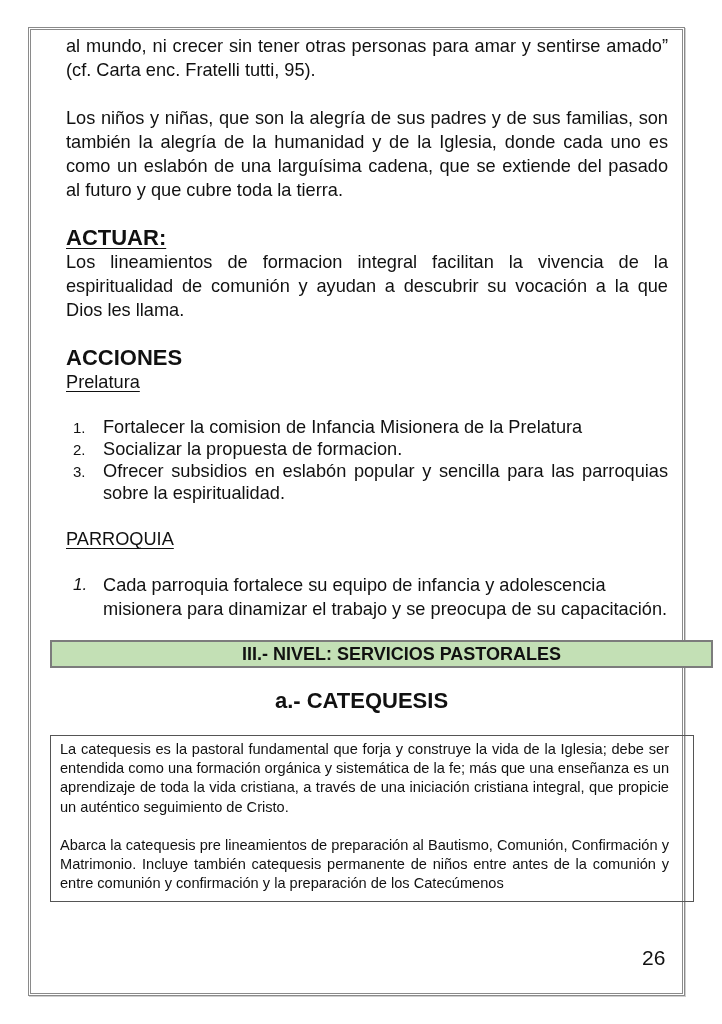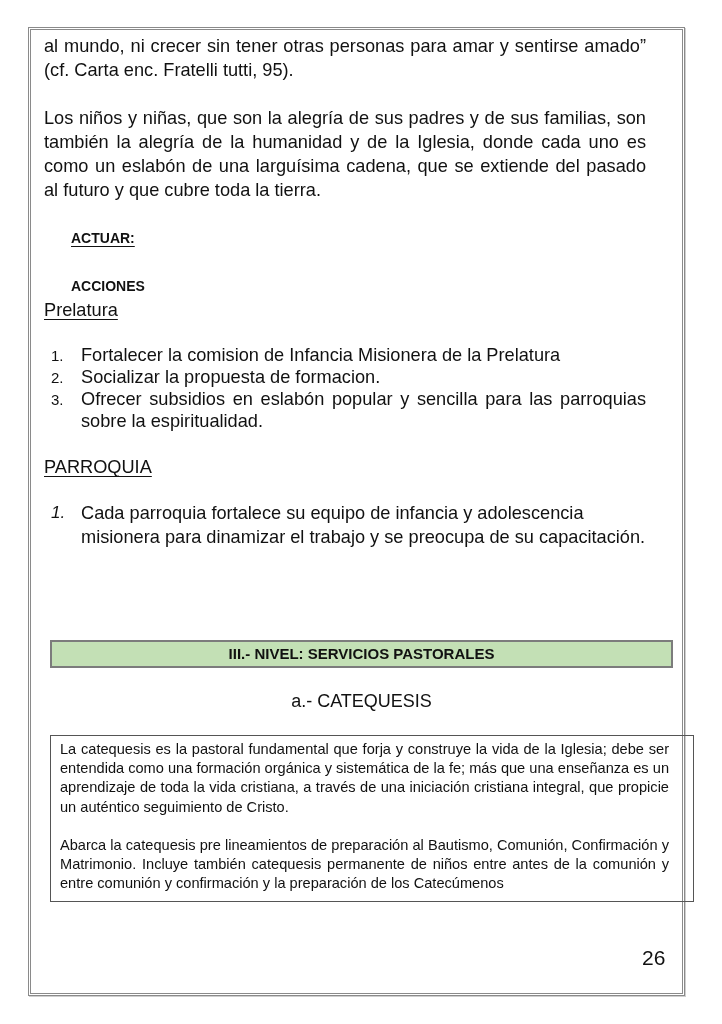--- a/index.html
+++ b/index.html
@@ -2,40 +2,40 @@
 <html><head>
 <meta charset="utf-8">
 <style>
   html, body { margin: 0; padding: 0; background: #ffffff; }
   body { width: 722px; height: 1024px; position: relative; overflow: hidden;
          font-family: "Liberation Sans", sans-serif; color: #111; }
   .page-border {
     position: absolute; left: 28px; top: 27px; width: 651px; height: 963px;
     border: 3px double #8a8a8a; box-shadow: 1px 1px 0 #cfcfcf;
   }
-  .content { position: absolute; left: 44px; top: 34px; width: 602px; }
+  .content { position: absolute; left: 66px; top: 34px; width: 602px; }
   p { margin: 0; font-size: 18.2px; line-height: 24px; }
   .just { text-align: justify; text-align-last: left; }
   .spacer { height: 24px; }
-  .heading-bold { font-weight: bold; font-size: 14px; line-height: 24px; margin-left: 27px; }
+  .heading-bold { font-weight: bold; font-size: 22px; line-height: 24px; }
   .underline { text-decoration: underline; text-decoration-thickness: 1px; text-underline-offset: 3px; }
   .italic { }
   ol.plist { list-style: none; margin: 0; padding: 0; }
   ol.plist li { position: relative; padding-left: 37px; font-size: 18.2px; line-height: 22px; }
   ol.plist li .num { position: absolute; left: 7px; top: 1px; font-size: 15px; }
   ol.plist li .num.it { font-style: italic; font-size: 17px; top: 0; }
   ol.plist li .txt.just { text-align: justify; text-align-last: left; display: block; }
   .banner {
     position: absolute; left: 50px; top: 640px; width: 619px; height: 24px;
     background: #c3e0b5; border: 2px solid #7c7c7c;
-    font-weight: bold; font-size: 15px; line-height: 24px; text-align: center;
+    font-weight: bold; font-size: 18px; line-height: 24px; text-align: center; padding-left: 40px;
   }
   .subheading {
     position: absolute; left: 50px; top: 689px; width: 623px;
-    font-weight: normal; font-size: 18px; text-align: center; line-height: 24px;
+    font-weight: bold; font-size: 22px; text-align: center; line-height: 24px;
   }
   .infobox {
     position: absolute; left: 50px; top: 735px; width: 609px; height: 157px;
     border: 1px solid #555; padding: 4px 24px 4px 9px;
   }
   .infobox p { font-size: 14.6px; line-height: 19.2px; text-align: justify; text-align-last: left; }
   .infobox .gap { height: 19px; }
   .page-number { position: absolute; left: 642px; top: 946px; font-size: 21px; }
 </style>
 </head>
@@ -43,20 +43,21 @@
 
 <div class="page-border"></div>
 
 <div class="content">
   <p class="just">al mundo, ni crecer sin tener otras personas para amar y sentirse amado” (cf. Carta enc. Fratelli tutti, 95).</p>
   <div class="spacer"></div>
   <p class="just">Los niños y niñas, que son la alegría de sus padres y de sus familias, son también la alegría de la humanidad y de la Iglesia, donde cada uno es como un eslabón de una larguísima cadena, que se extiende del pasado al futuro y que cubre toda la tierra.</p>
   <div class="spacer"></div>
 
   <div class="heading-bold"><span class="underline">ACTUAR:</span></div>
+  <p class="just">Los lineamientos de formacion integral  facilitan la vivencia de la espiritualidad de comunión y ayudan a descubrir su vocación a la que Dios les llama.</p>
   <div class="spacer"></div>
 
   <div class="heading-bold">ACCIONES</div>
   <p><span class="italic underline">Prelatura</span></p>
   <div style="height:22px"></div>
 
   <ol class="plist">
     <li>
       <span class="num">1.</span>
       <span class="txt just">Fortalecer la comision de Infancia Misionera de la Prelatura</span>

